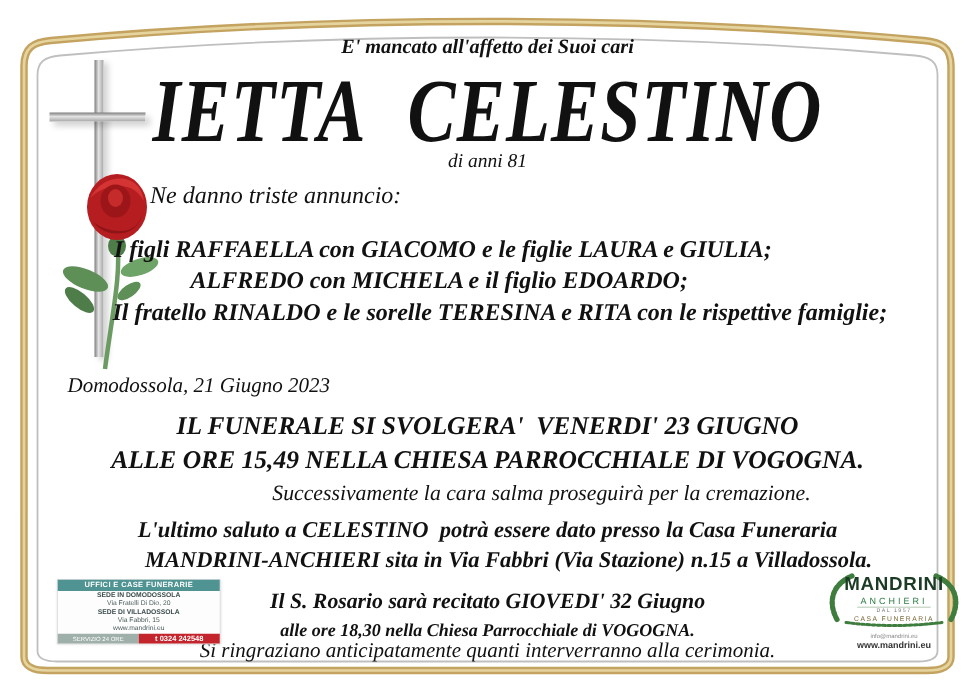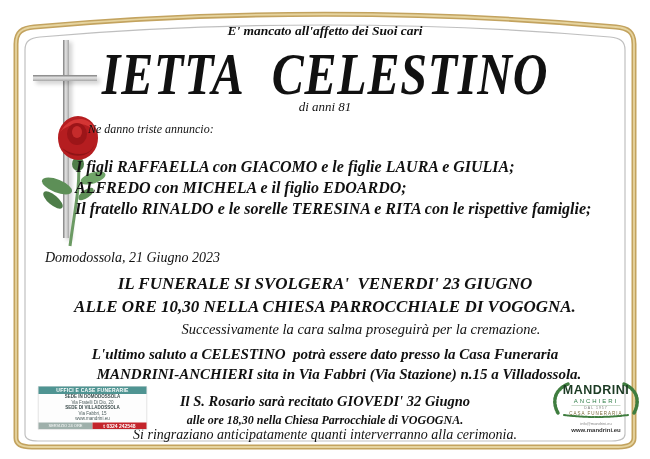--- a/index.html
+++ b/index.html
@@ -19,21 +19,21 @@
            box-shadow:3px 2px 4px rgba(0,0,0,.18);}
   .cross-h{left:33px;top:75px;width:64px;height:6px;z-index:1;
            background:linear-gradient(to bottom,#7d7d7d,#e3e3e3 45%,#a6a6a6);
            box-shadow:3px 3px 4px rgba(0,0,0,.18);}
   
   #title-row{top:44px;left:0;width:650px;display:flex;justify-content:center;gap:34px;
              transform:scaleX(.8);transform-origin:50% 50%;z-index:2;}
   #title-row span{font-size:60px;font-weight:bold;font-style:italic;line-height:1;letter-spacing:1px;}
   
   .fam-line{font-size:16px;font-weight:bold;font-style:italic;line-height:21px;}
-  .fl-0{margin-left:1px;} .fl-1{} .fl-2{margin-left:0;} .fl-3{margin-left:3px;}
+  .fl-0{margin-left:1px;} .fl-1{margin-left:52px;} .fl-2{margin-left:0;} .fl-3{margin-left:3px;}
   
   #office-card{left:38px;top:386px;width:216px;transform:scale(.5);transform-origin:0 0;z-index:3;
                background:#fdfdfd;border:1px solid #d8d8d8;font-family:"Liberation Sans","DejaVu Sans",sans-serif;
                box-shadow:0 1px 3px rgba(0,0,0,.15);}
   #office-card .hdr{background:#4f9492;color:#fff;font-size:10px;font-weight:bold;text-align:center;
                     letter-spacing:.5px;padding:2px 0;}
   #office-card .ln{text-align:center;color:#4a5a5a;font-size:9px;line-height:11px;}
   #office-card .ln.b{font-weight:bold;color:#3c4c4c;}
   #office-card .ftr{display:flex;margin-top:2px;}
   #office-card .svc{flex:1;background:#9fb0ab;color:#fff;font-size:8px;text-align:center;padding:2px 0;}
@@ -86,33 +86,33 @@
 
     <div class="abs center bi txt" style="top:23px;font-size:13.5px;">E' mancato all'affetto dei Suoi cari</div>
 
     <div class="abs" id="title-row">
       <span>IETTA</span>
       <span>CELESTINO</span>
     </div>
 
     <div class="abs center it txt" style="top:99px;font-size:13px;">di anni 81</div>
 
-    <div class="abs it txt" style="top:122px;left:88px;font-size:12px;">Ne danno triste annuncio:</div>
+    <div class="abs it txt" style="top:122px;left:100px;font-size:16px;">Ne danno triste annuncio:</div>
 
     <div class="abs" style="top:156px;left:75px;width:550px;">
       <div class="fam-line fl-0 txt">I figli RAFFAELLA con GIACOMO e le figlie LAURA e GIULIA;</div>
       <div class="fam-line fl-1 txt">ALFREDO con MICHELA e il figlio EDOARDO;</div>
       <div class="fam-line fl-2 txt">Il fratello RINALDO e le sorelle TERESINA e RITA con le rispettive famiglie;</div>
     </div>
 
     <div class="abs it txt" style="top:250px;left:45px;font-size:14px;">Domodossola, 21 Giugno 2023</div>
 
     <div class="abs center" style="top:272px;">
       <div class="bi txt" style="font-size:17px;line-height:23px;">IL FUNERALE SI SVOLGERA'  VENERDI' 23 GIUGNO</div>
-      <div class="bi txt" style="font-size:17px;line-height:23px;">ALLE ORE 10,30 NELLA CHIESA PARROCCHIALE DI VOGOGNA.</div>
+      <div class="bi txt" style="font-size:17px;line-height:23px;">ALLE ORE 15,49 NELLA CHIESA PARROCCHIALE DI VOGOGNA.</div>
     </div>
 
     <div class="abs center it txt" style="top:321px;font-size:14.5px;padding-left:36px;">Successivamente la cara salma proseguirà per la cremazione.</div>
 
     <div class="abs center" style="top:344px;">
       <div class="bi txt" style="font-size:15px;line-height:20px;">L'ultimo saluto a CELESTINO  potrà essere dato presso la Casa Funeraria</div>
       <div class="bi txt" style="font-size:15px;line-height:20px;padding-left:28px;">MANDRINI-ANCHIERI sita in Via Fabbri (Via Stazione) n.15 a Villadossola.</div>
     </div>
 
     <div class="abs center" style="top:392px;">

